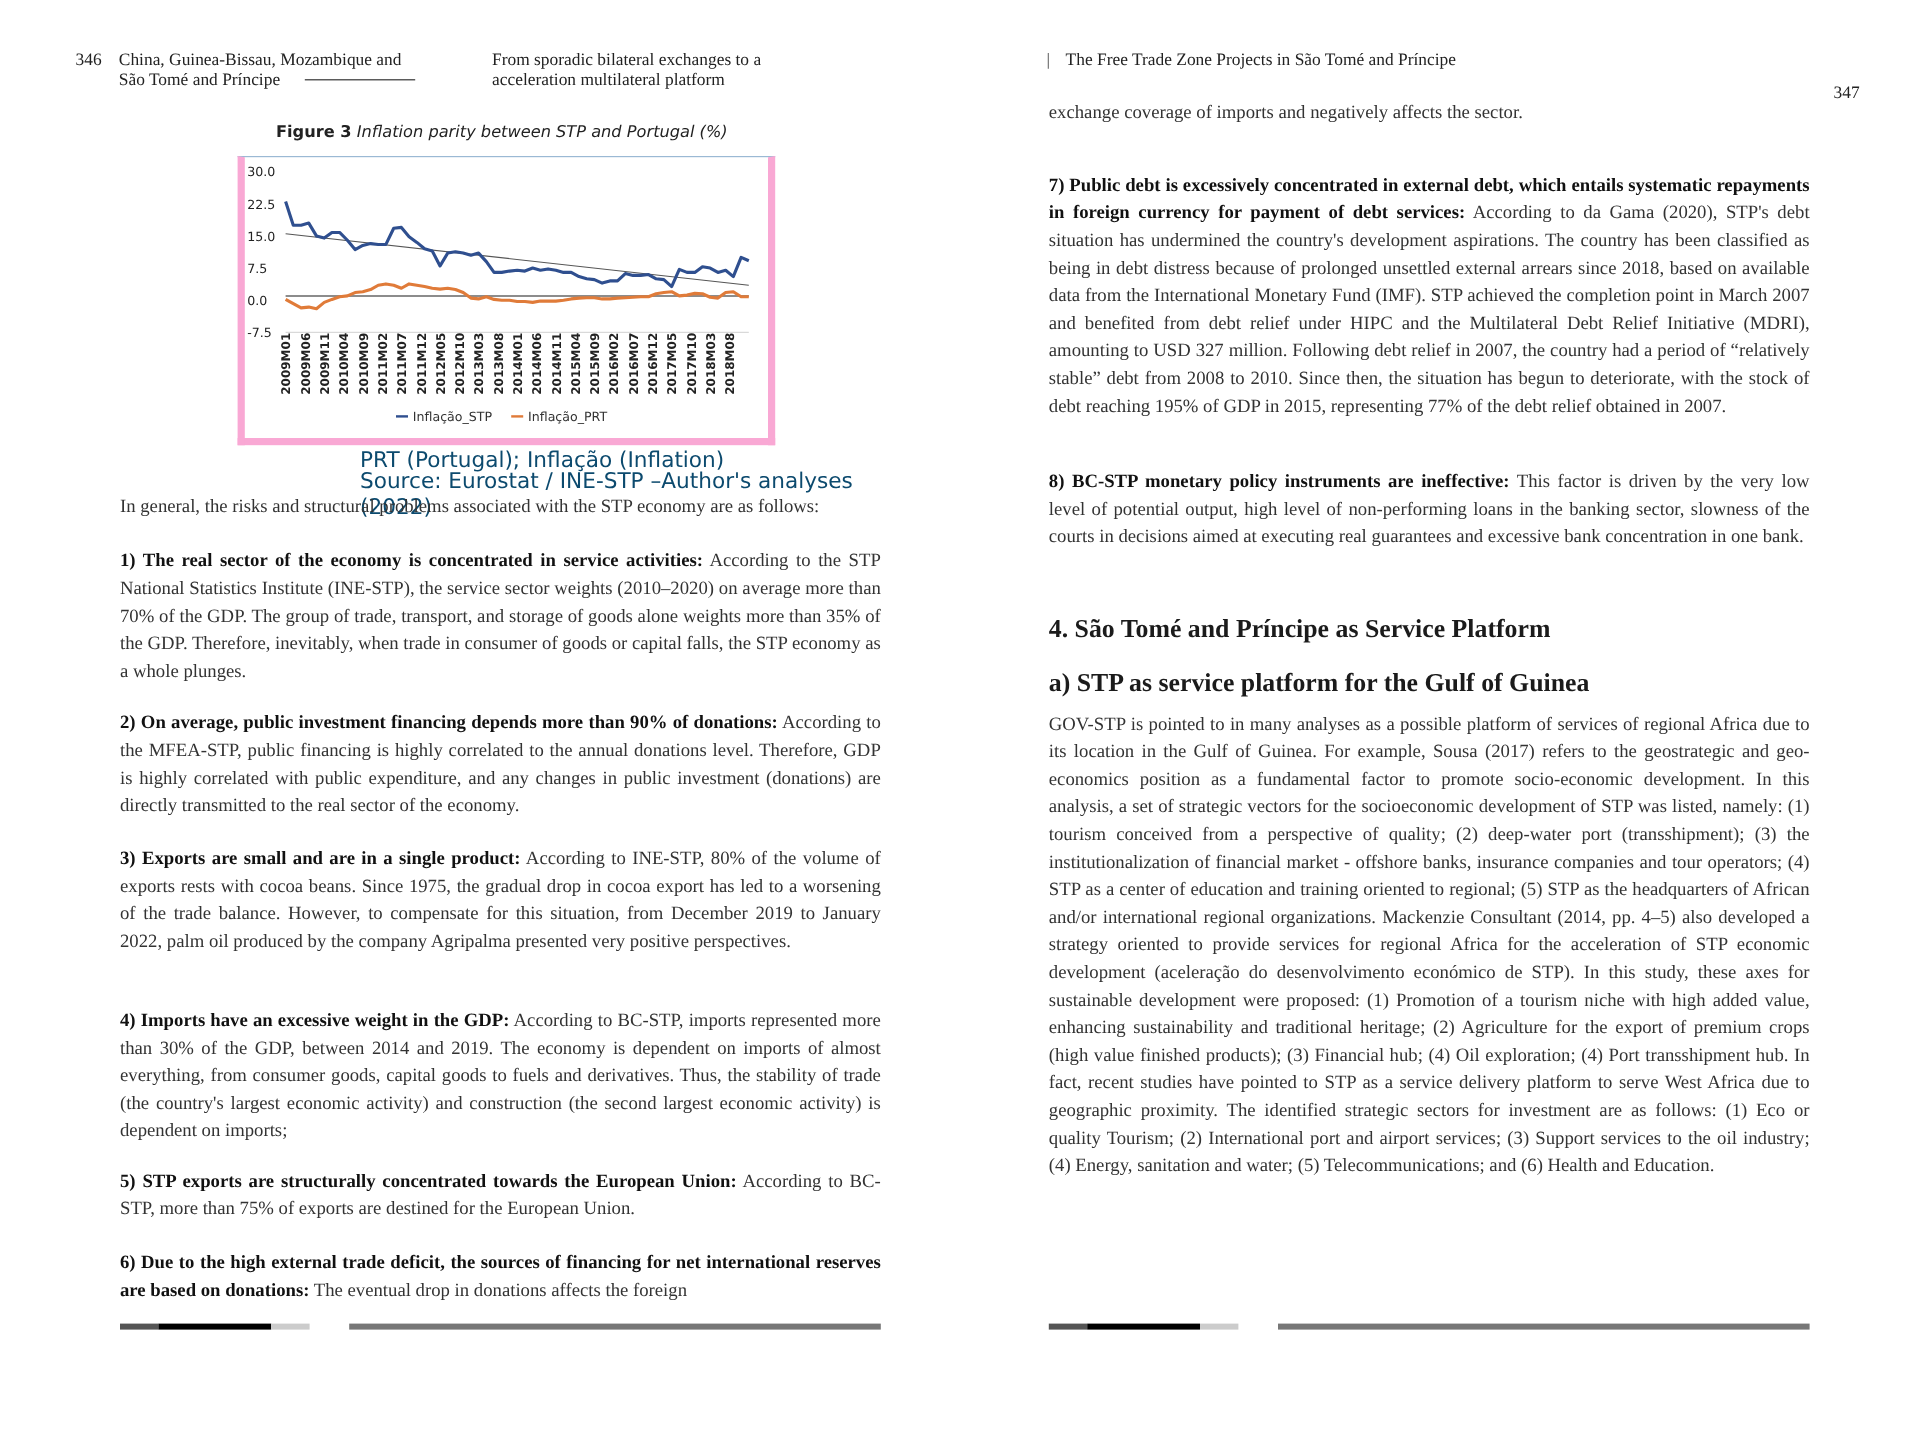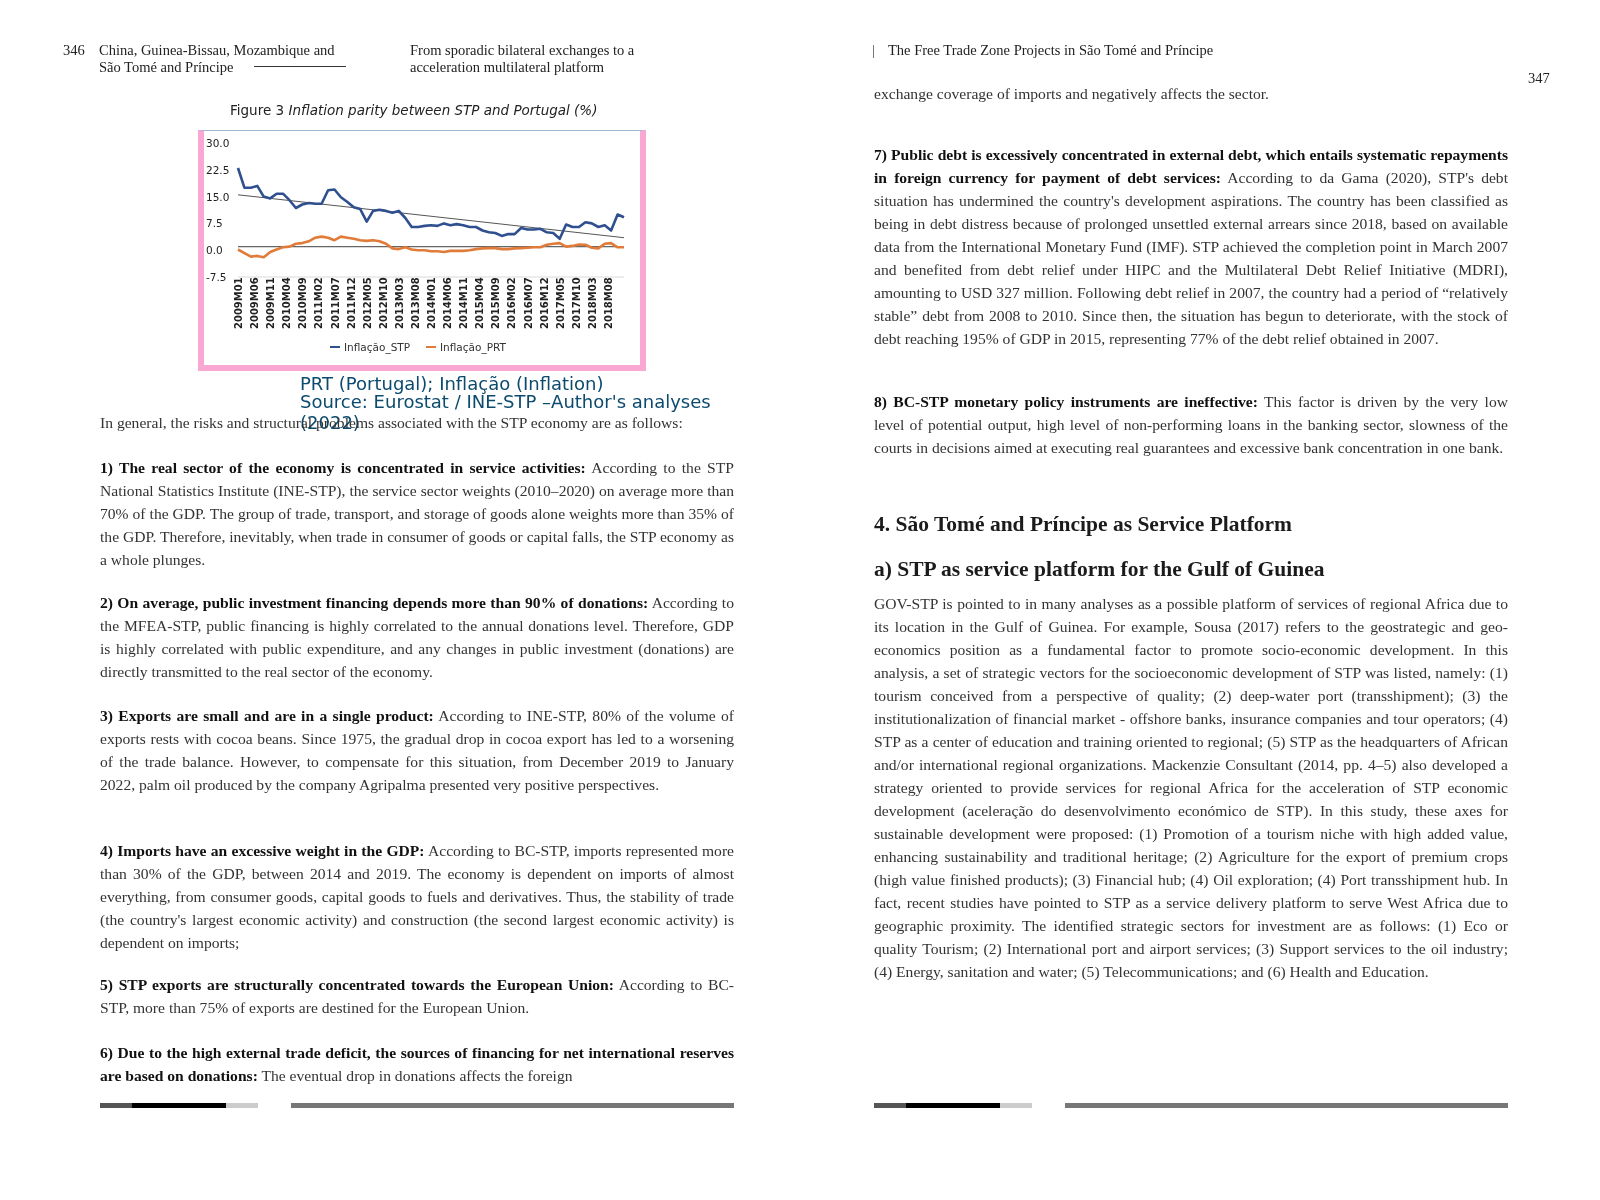--- a/index.html
+++ b/index.html
@@ -13,21 +13,21 @@
   .rh-num-left { left: 63px; }
   .rh-title-left { left: 99px; width: 260px; }
   .rh-rule-left { position: absolute; left: 254px; top: 66px; width: 92px; border-top: 1px solid #333; }
   .rh-sub-left { left: 410px; width: 280px; }
   .rh-bar-right { left: 872px; color: #444; }
   .rh-title-right { left: 888px; }
   .rh-num-right { left: 1528px; }
 
   .figure-title { position: absolute; top: 102px; left: 230px; font-family: "DejaVu Sans", sans-serif;
                   font-size: 13.5px; color: #222; }
-  .figure-title b { font-weight: normal; }
+  .figure-title b { font-weight: bold; }
   .figure-title i { font-style: italic; font-weight: normal; }
 
   .chart-box { position: absolute; left: 198px; top: 130px; width: 436px; height: 234px;
                border: 6px solid #f9a8d4; border-top: 1px solid #9bb9d4; background: #fff; }
   .chart-box svg { position: absolute; left: 0; top: 0; }
 
   .fig-note { position: absolute; right: 0; font-family: "DejaVu Sans", sans-serif; font-size: 18px;
               color: #0c4a6e; text-align: left; }
   .fig-note1 { top: 373px; left: 300px; width: 430px; }
   .fig-note2 { top: 391px; left: 300px; width: 430px; }

